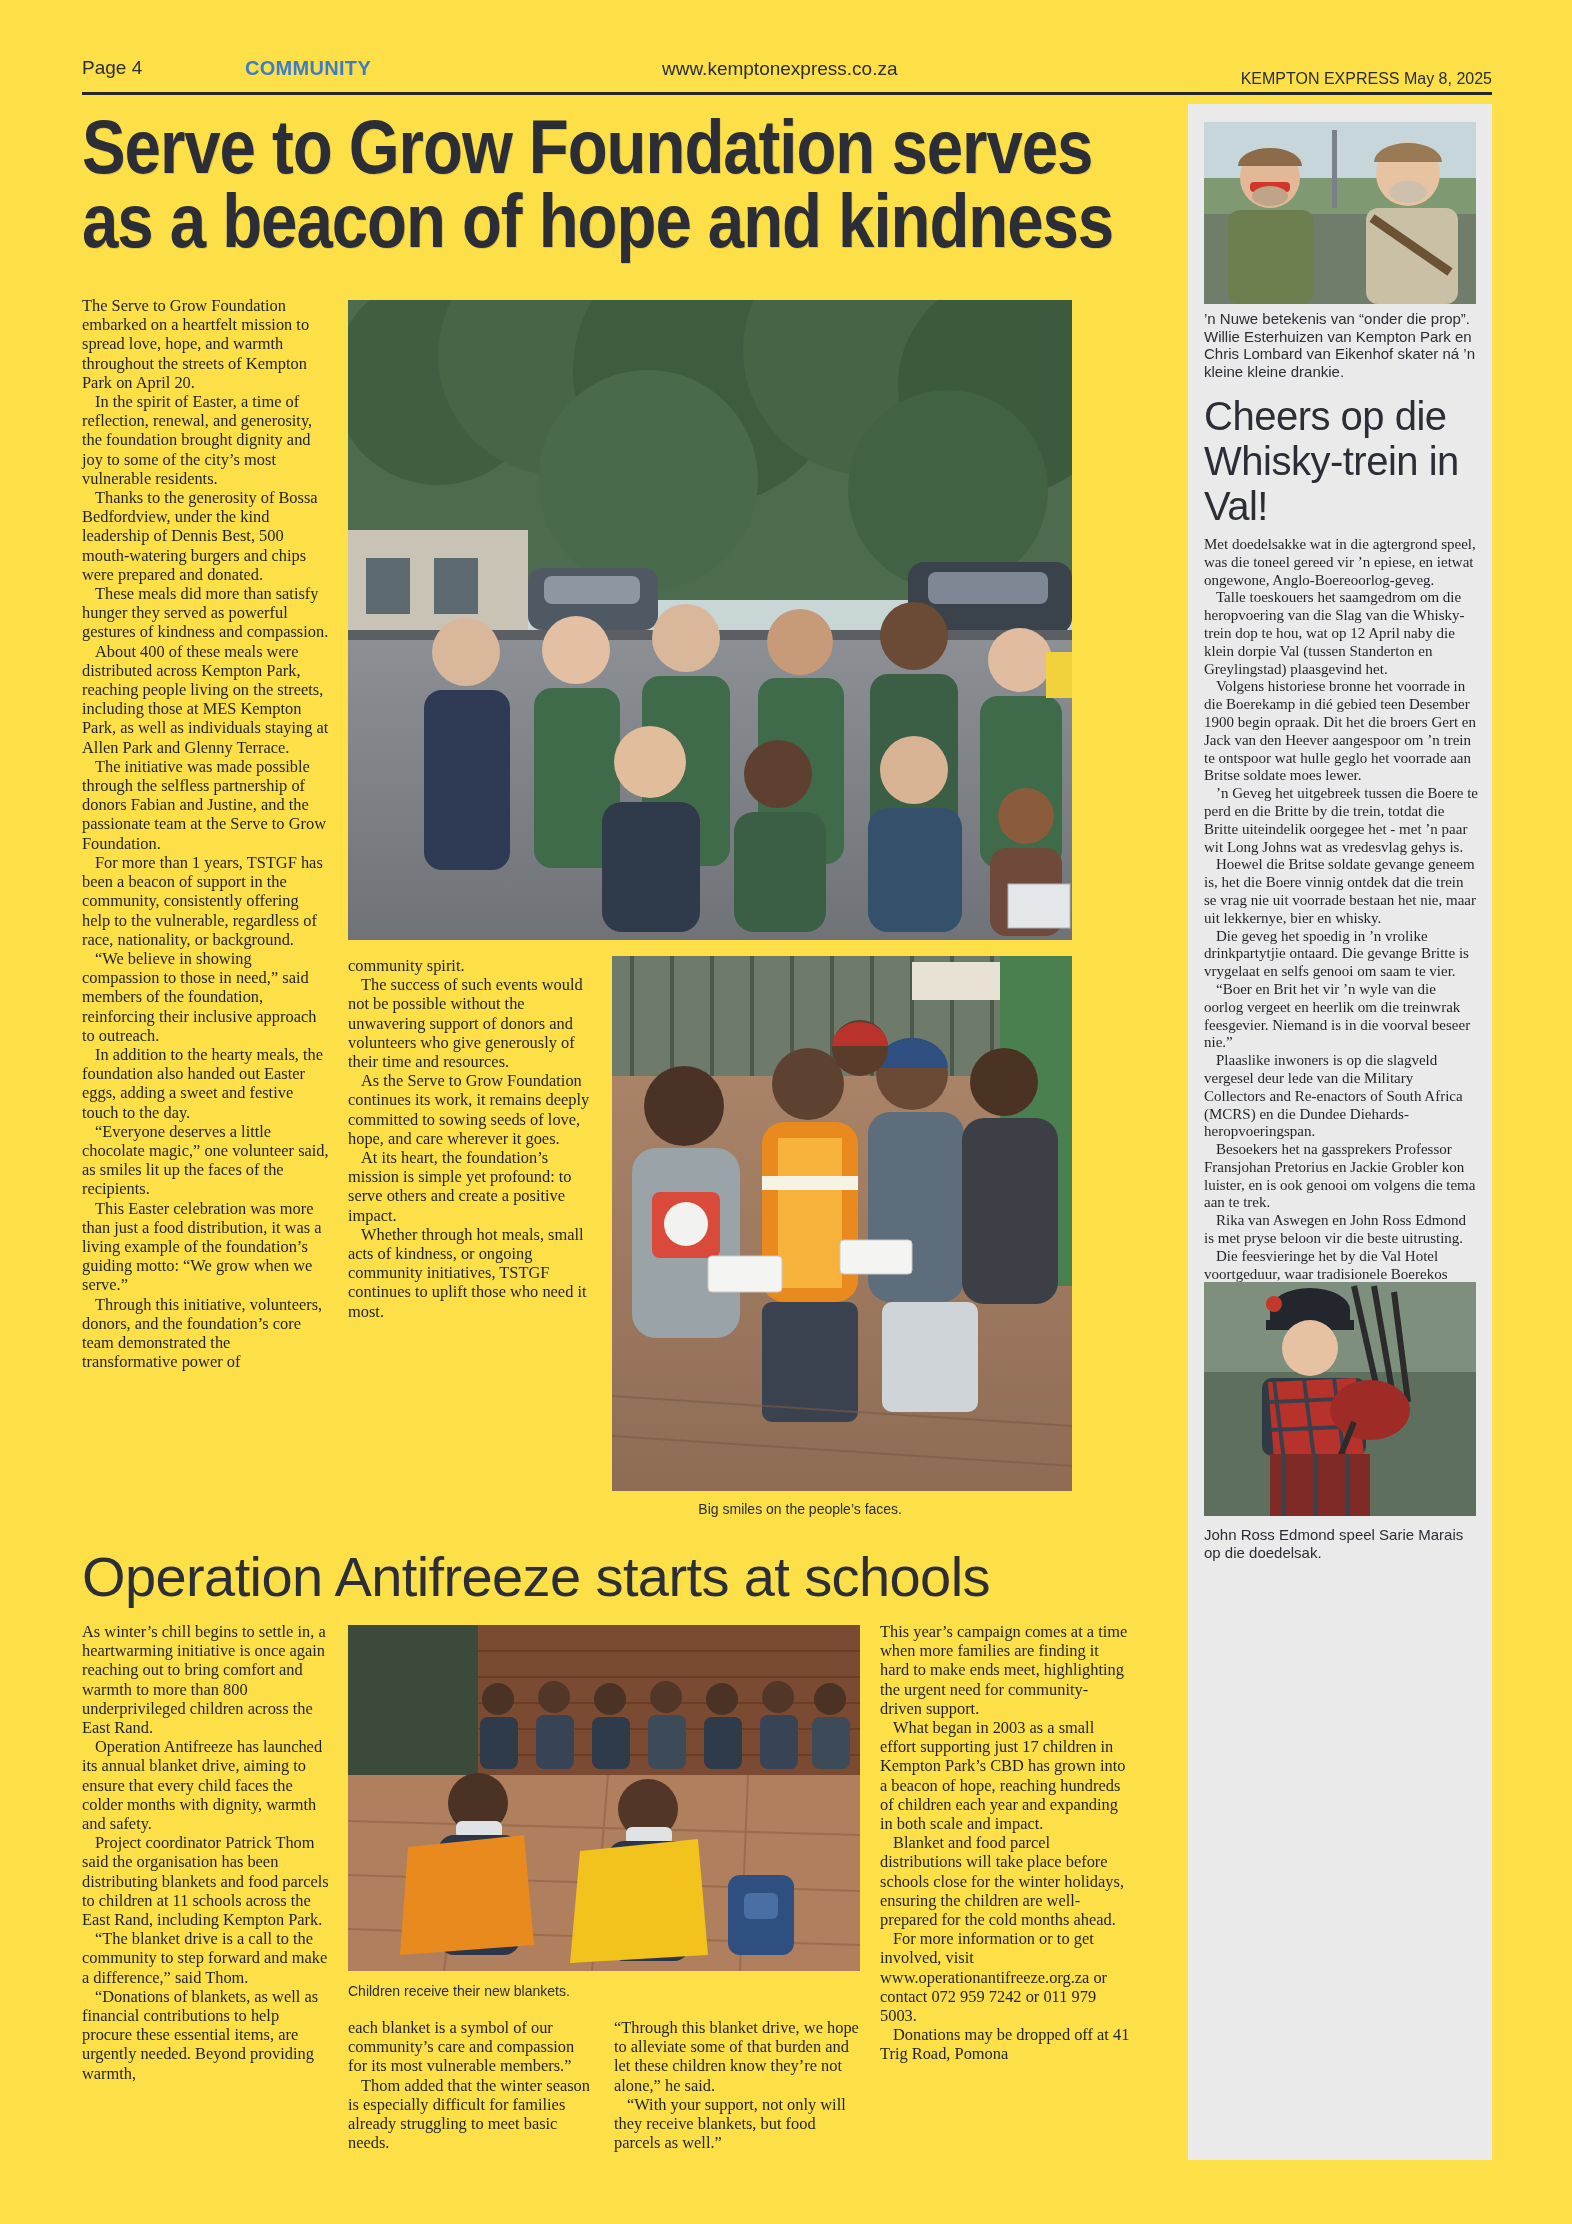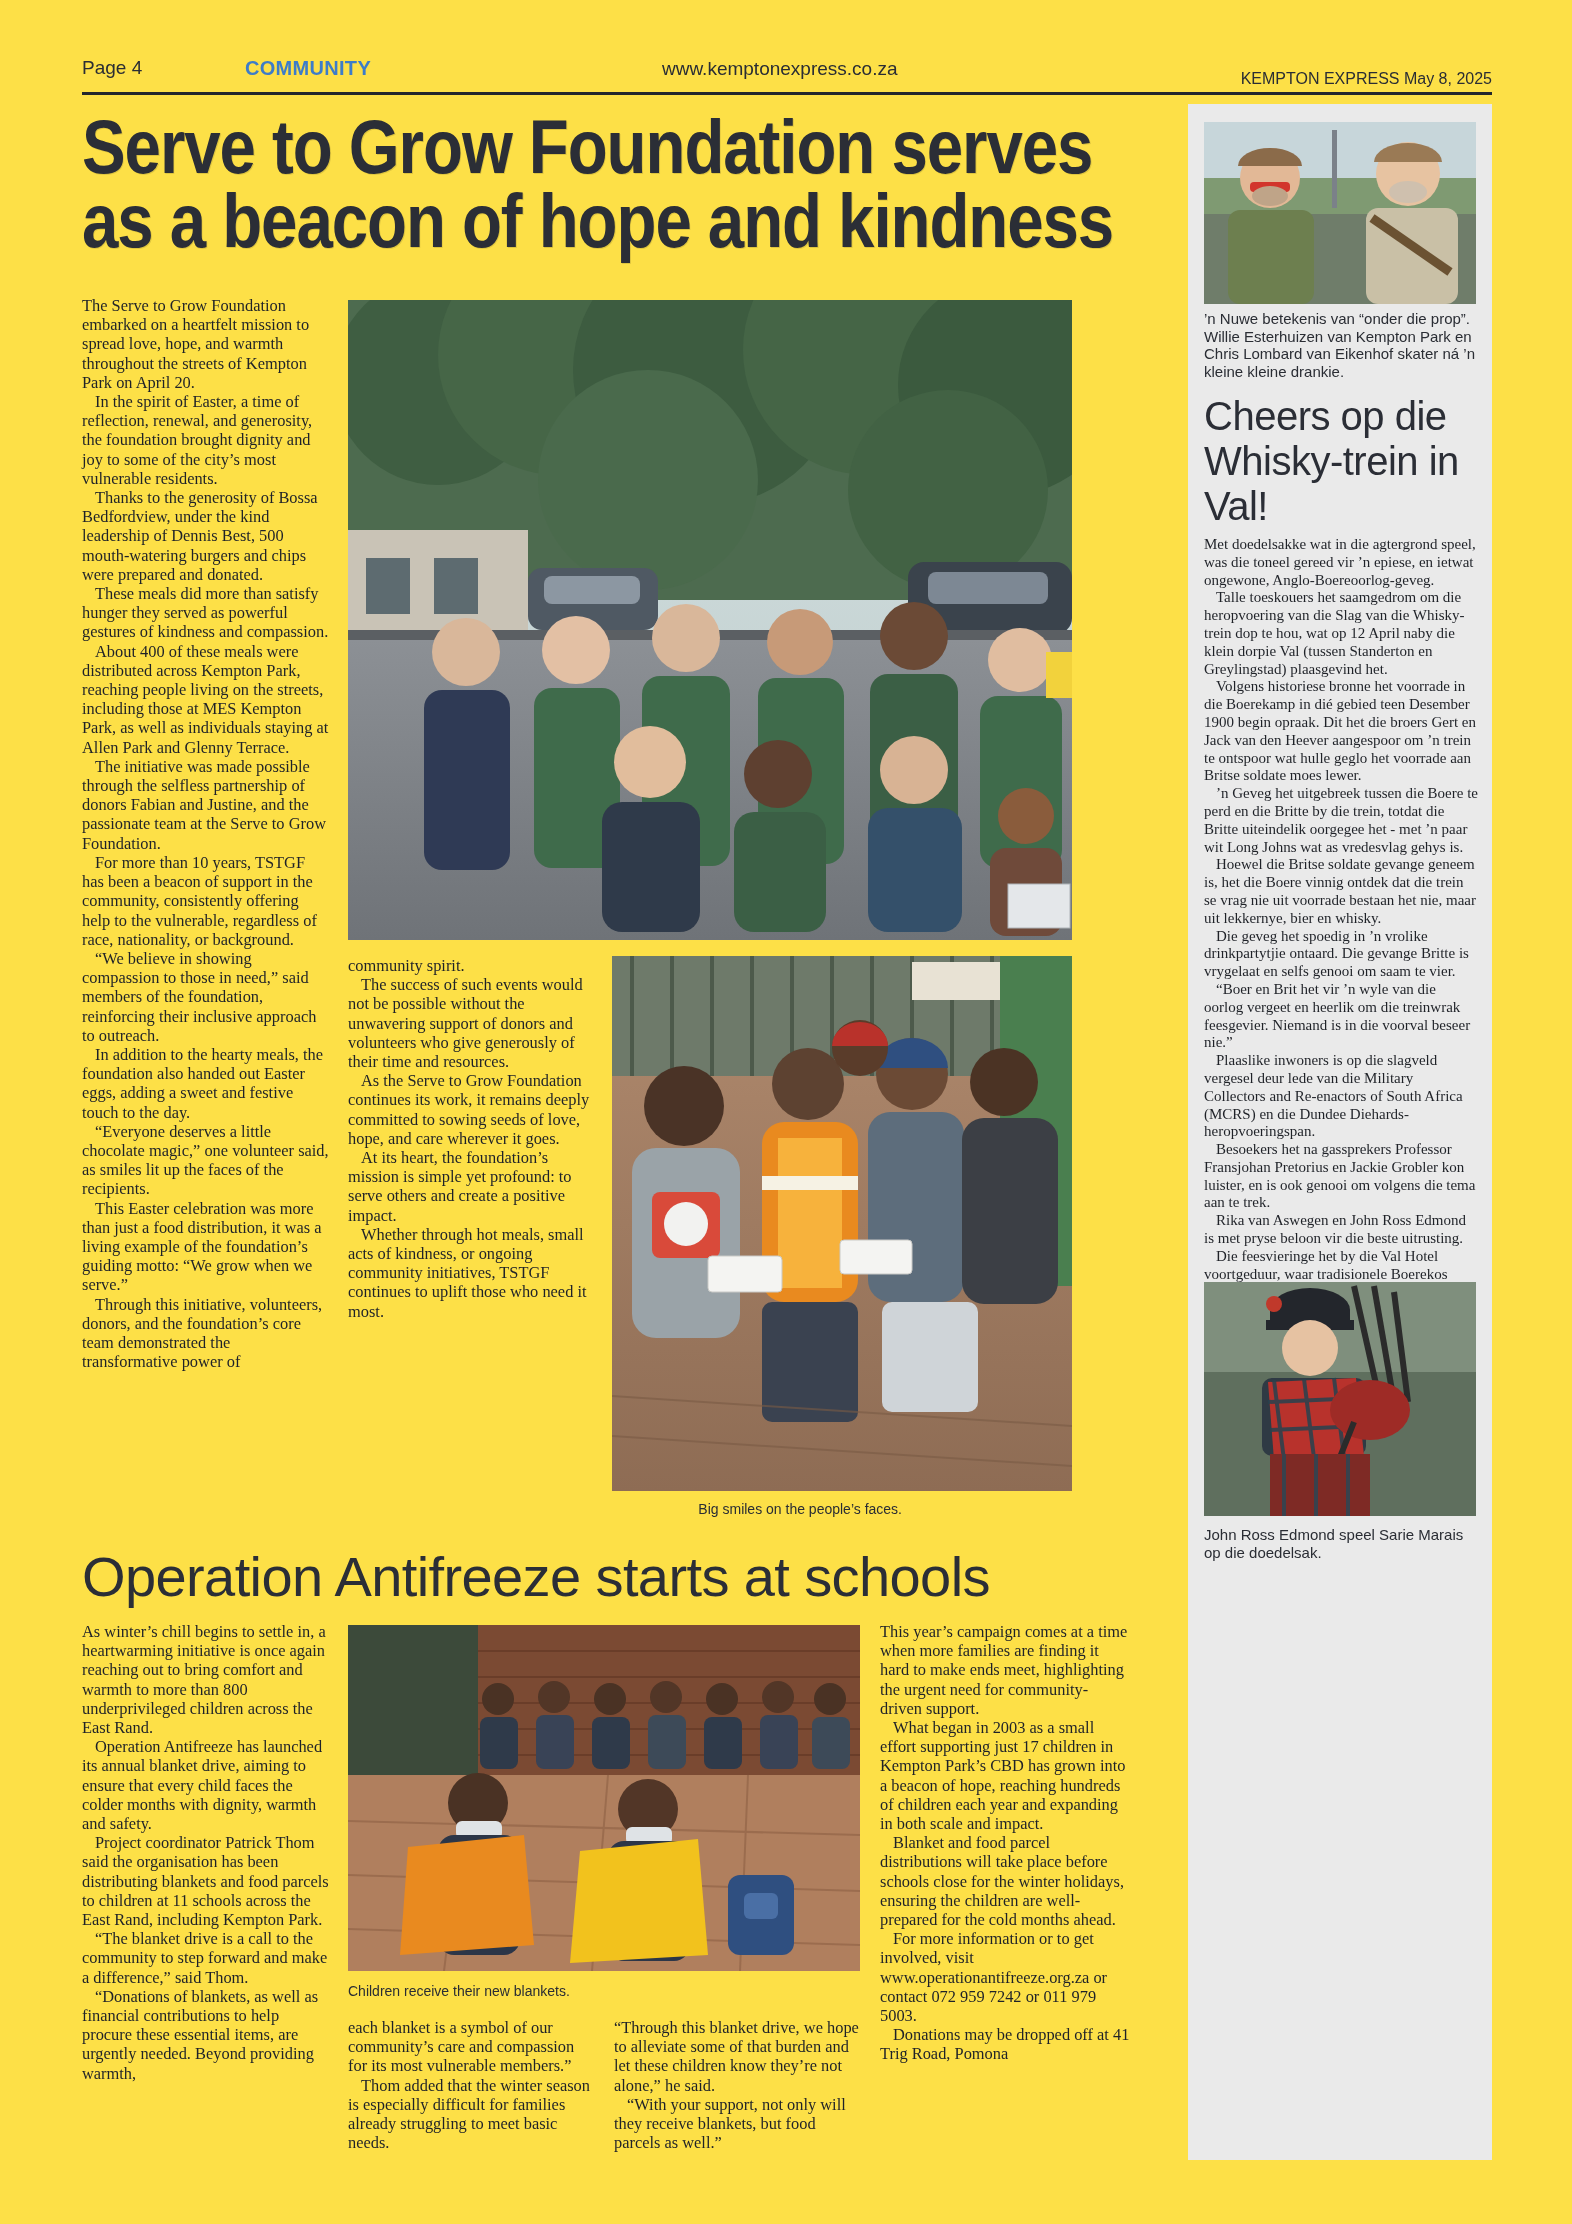--- a/index.html
+++ b/index.html
@@ -104,21 +104,21 @@
     <div class="headline-serve">Serve to Grow Foundation serves as a beacon of hope and kindness</div>
   </div>
 
   <div class="col-text" style="position:absolute;left:82px;top:296px;width:248px;height:660px;">
     <p class="first">The Serve to Grow Foundation embarked on a heartfelt mission to spread love, hope, and warmth throughout the streets of Kempton Park on April 20.</p>
     <p>In the spirit of Easter, a time of reflection, renewal, and generosity, the foundation brought dignity and joy to some of the city’s most vulnerable residents.</p>
     <p>Thanks to the generosity of Bossa Bedfordview, under the kind leadership of Dennis Best, 500 mouth-watering burgers and chips were prepared and donated.</p>
     <p>These meals did more than satisfy hunger they served as powerful gestures of kindness and compassion.</p>
     <p>About 400 of these meals were distributed across Kempton Park, reaching people living on the streets, including those at MES Kempton Park, as well as individuals staying at Allen Park and Glenny Terrace.</p>
     <p>The initiative was made possible through the selfless partnership of donors Fabian and Justine, and the passionate team at the Serve to Grow Foundation.</p>
-    <p>For more than 10 years, TSTGF has been a beacon of support in the community, consistently offering help to the vulnerable, regardless of race, nationality, or background.</p>
+    <p>For more than 1 years, TSTGF has been a beacon of support in the community, consistently offering help to the vulnerable, regardless of race, nationality, or background.</p>
     <p>“We believe in showing compassion to those in need,” said members of the foundation, reinforcing their inclusive approach to outreach.</p>
     <p>In addition to the hearty meals, the foundation also handed out Easter eggs, adding a sweet and festive touch to the day.</p>
     <p>“Everyone deserves a little chocolate magic,” one volunteer said, as smiles lit up the faces of the recipients.</p>
     <p>This Easter celebration was more than just a food distribution, it was a living example of the foundation’s guiding motto: “We grow when we serve.”</p>
     <p>Through this initiative, volunteers, donors, and the foundation’s core team demonstrated the transformative power of</p>
   </div>
 
   <div class="photo" style="position:absolute;left:348px;top:300px;width:724px;height:640px;">
     <svg width="724" height="640" viewBox="0 0 724 640" preserveAspectRatio="none">
       <defs>

